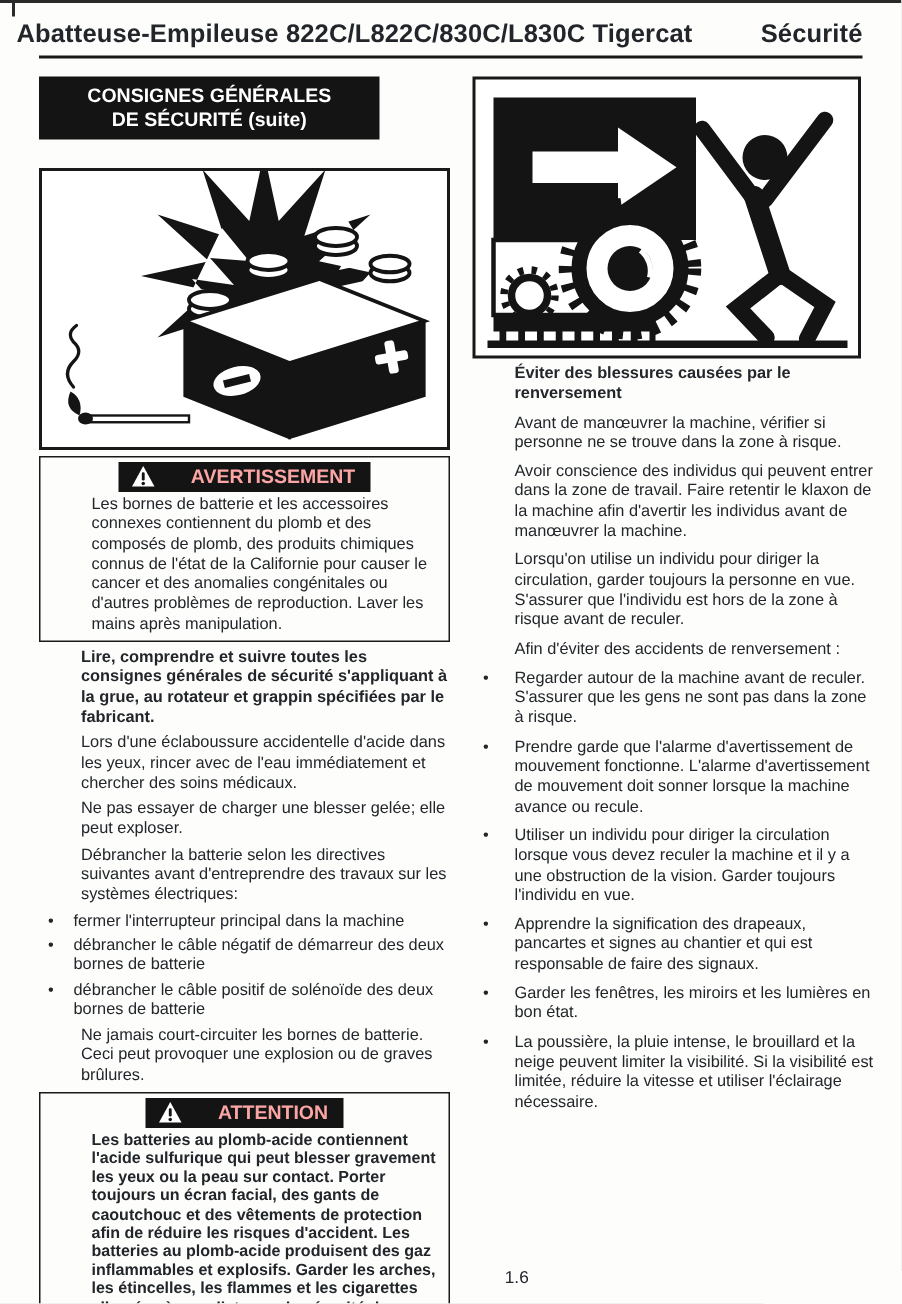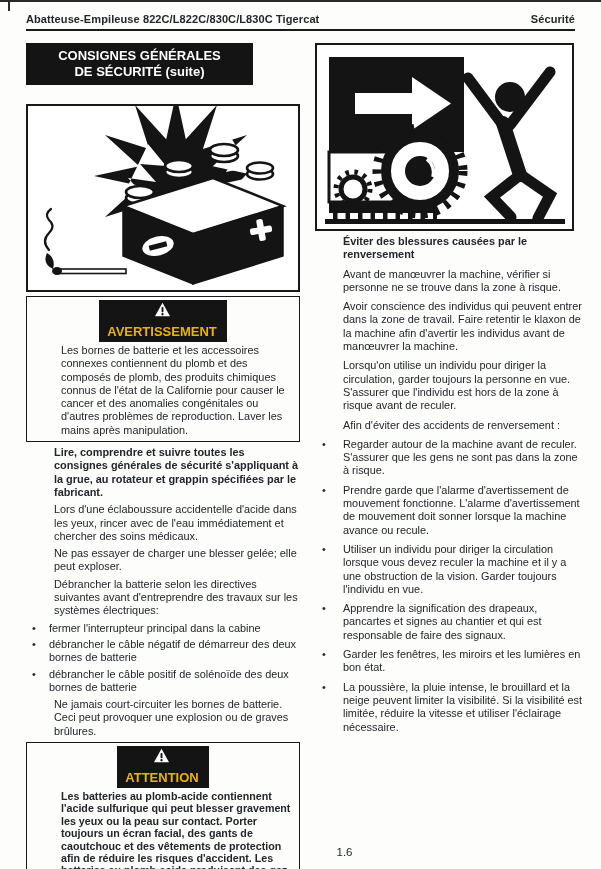--- a/index.html
+++ b/index.html
@@ -6,39 +6,39 @@
   .page{
     position:relative;width:601px;height:869px;margin:0 auto;
     background:#fdfdfb;color:#22262b;overflow:hidden;
     font-family:"Liberation Sans","DejaVu Sans",sans-serif;
     -webkit-font-smoothing:antialiased;
   }
   .scan-top{position:absolute;top:0;left:0;width:100%;height:2px;background:#2a2a2a;}
   .scan-tick{position:absolute;top:0;left:8px;width:2px;height:11px;background:#2a2a2a;}
 
   .hdr{display:flex;justify-content:space-between;align-items:baseline;
-       padding:13px 26px 0 26px;font-size:11px;font-weight:bold;letter-spacing:.1px;}
+       padding:13px 26px 0 11px;font-size:17px;font-weight:bold;letter-spacing:.1px;}
   .rule{margin:4px 26px 0 26px;border-top:2px solid #191919;}
 
   .cols{display:flex;gap:15px;padding:12px 0 0 26px;}
   .col-l{width:274px;flex:none;}
   .col-r{width:268px;flex:none;}
 
   .title-box{width:227px;background:#141414;color:#fff;text-align:center;
     font-weight:bold;font-size:13px;line-height:15.5px;padding:5px 0 6px 0;margin-bottom:19px;}
 
   .fig{border:2px solid #191919;background:#fff;box-sizing:border-box;}
   .fig-l{width:274px;height:188px;margin-bottom:4px;}
   .fig-r{width:259px;height:188px;}
   .fig svg{display:block;width:100%;height:100%;}
 
   .warnbox{border:1.5px solid #191919;padding:3px 4px 4px 4px;margin-bottom:4px;box-sizing:border-box;}
-  .banner{background:#141414;color:#eab308;font-weight:bold;font-size:13px;
-    display:flex;align-items:center;justify-content:center;gap:7px;
-    width:fit-content;margin:0 auto 2px auto;padding:2px 10px 3px 8px;flex-direction:column;}
+  .banner{background:#141414;color:#fca5a5;font-weight:bold;font-size:13px;
+    display:flex;align-items:center;justify-content:center;gap:23px;
+    width:fit-content;margin:0 auto 2px auto;padding:2px 10px 3px 8px;}
   .banner .tri{width:17px;height:15px;flex:none;}
   .warnbox p{margin:1px 2px 0 2px;}
 
   p{margin:0 0 4px 0;font-size:10.9px;line-height:13.3px;padding-left:28px;}
   .b{font-weight:bold;}
   .attention-body{font-weight:bold;font-size:10.7px;line-height:12.4px;}
 
   ul{list-style:none;margin:0 0 4px 0;padding:0;font-size:10.9px;line-height:13.3px;}
   li{display:flex;}
   li + li{margin-top:3px;}
@@ -130,21 +130,21 @@
       </div>
 
       <p class="b">Lire, comprendre et suivre toutes les consignes générales de sécurité s'appliquant à la grue, au rotateur et grappin spécifiées par le fabricant.</p>
       <p>Lors d'une éclaboussure accidentelle d'acide dans les yeux, rincer avec de l'eau immédiatement et chercher des soins médicaux.</p>
       <p>Ne pas essayer de charger une blesser gelée; elle peut exploser.</p>
       <p>Débrancher la batterie selon les directives suivantes avant d'entreprendre des travaux sur les systèmes électriques:</p>
 
       <ul>
         <li>
           <span class="blt">•</span>
-          <span class="li-text">fermer l'interrupteur principal dans la cabine</span>
+          <span class="li-text">fermer l'interrupteur principal dans la machine</span>
         </li>
         <li>
           <span class="blt">•</span>
           <span class="li-text">débrancher le câble négatif de démarreur des deux bornes de batterie</span>
         </li>
         <li>
           <span class="blt">•</span>
           <span class="li-text">débrancher le câble positif de solénoïde des deux bornes de batterie</span>
         </li>
       </ul>

